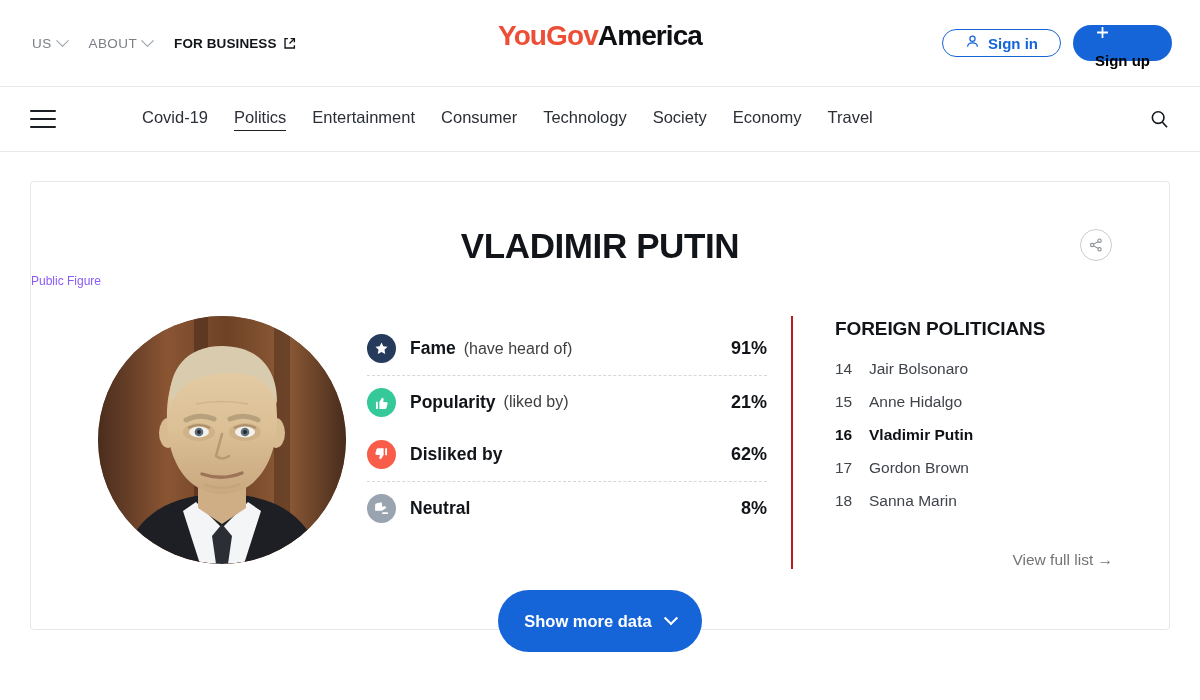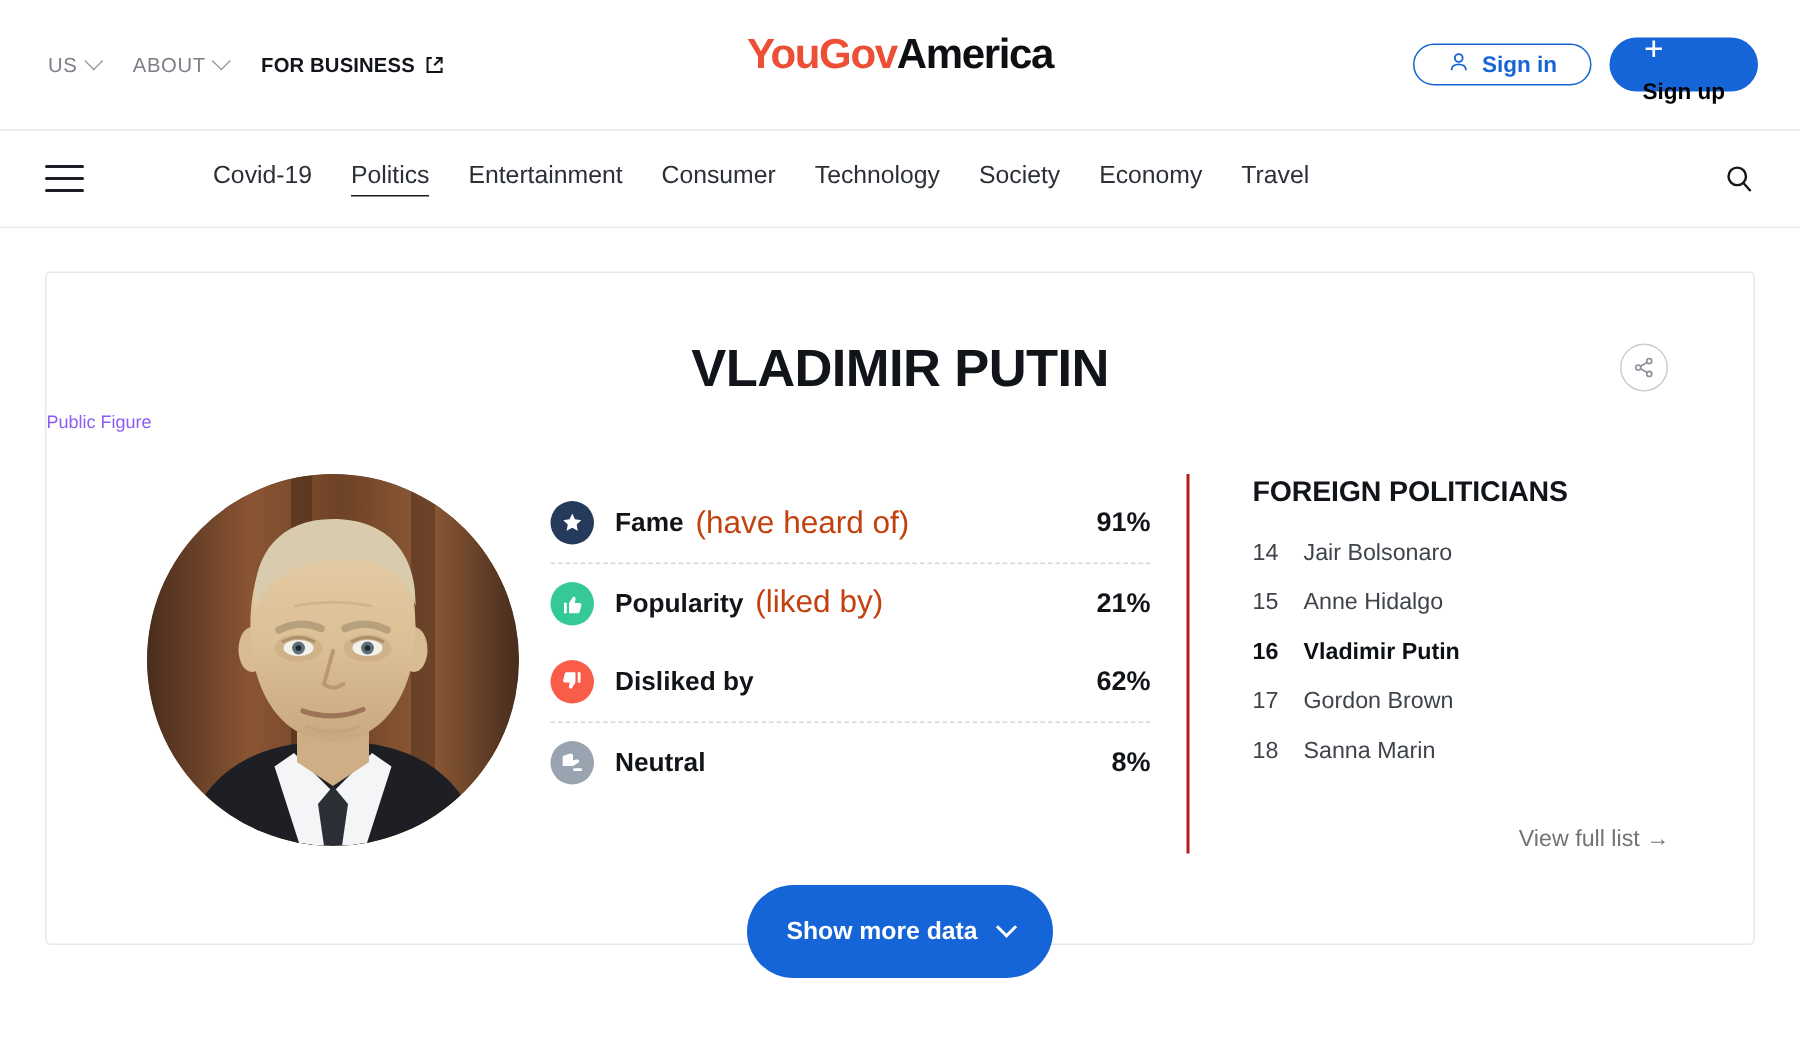--- a/index.html
+++ b/index.html
@@ -236,22 +236,22 @@
     margin-right: 14px;
   }
 
   .stat-label {
     font-size: 17.5px;
     font-weight: 700;
     color: #111418;
     white-space: nowrap;
   }
   .stat-sub {
-    font-size: 21px;
-    color: #c2410c;
+    font-size: 16px;
+    color: #404040;
     margin-left: 8px;
     white-space: nowrap;
   }
   .stat-value {
     margin-left: auto;
     font-size: 18px;
     font-weight: 700;
     color: #111418;
   }
 

